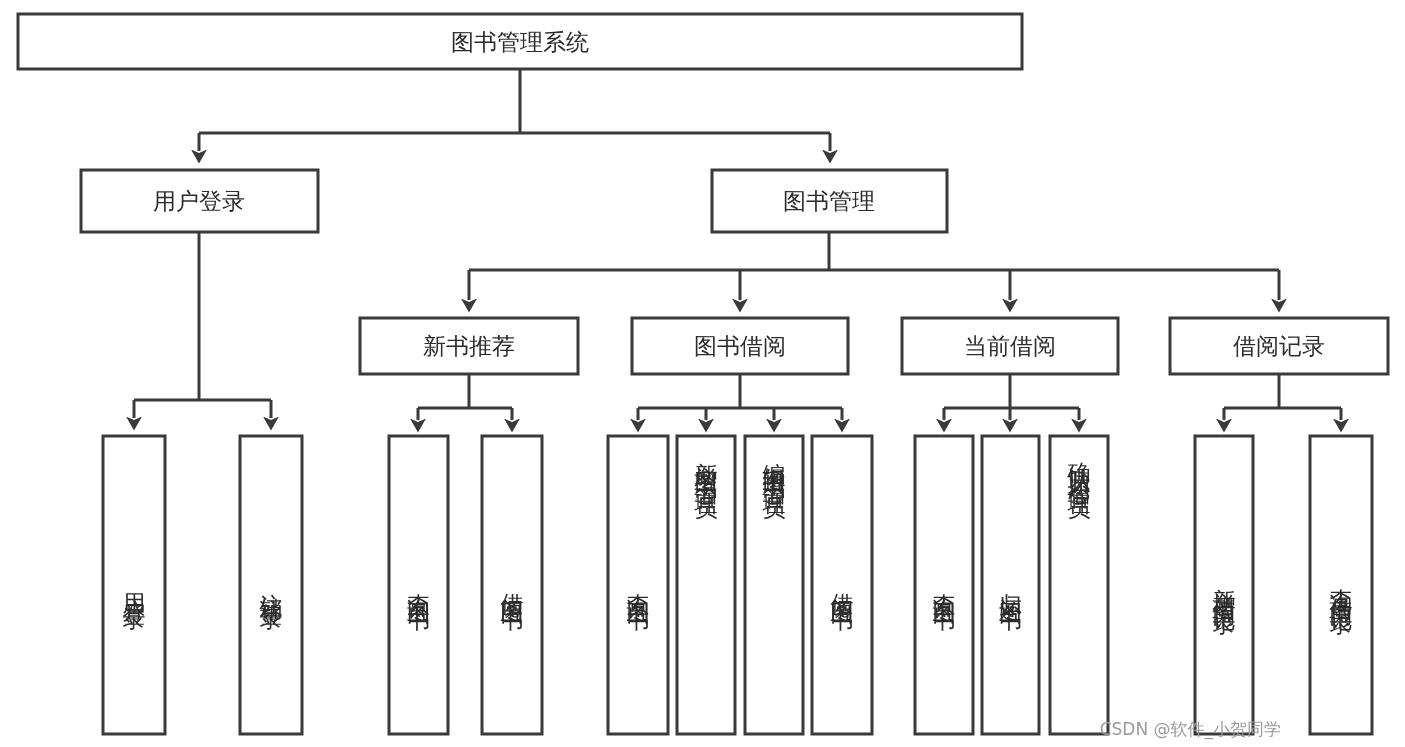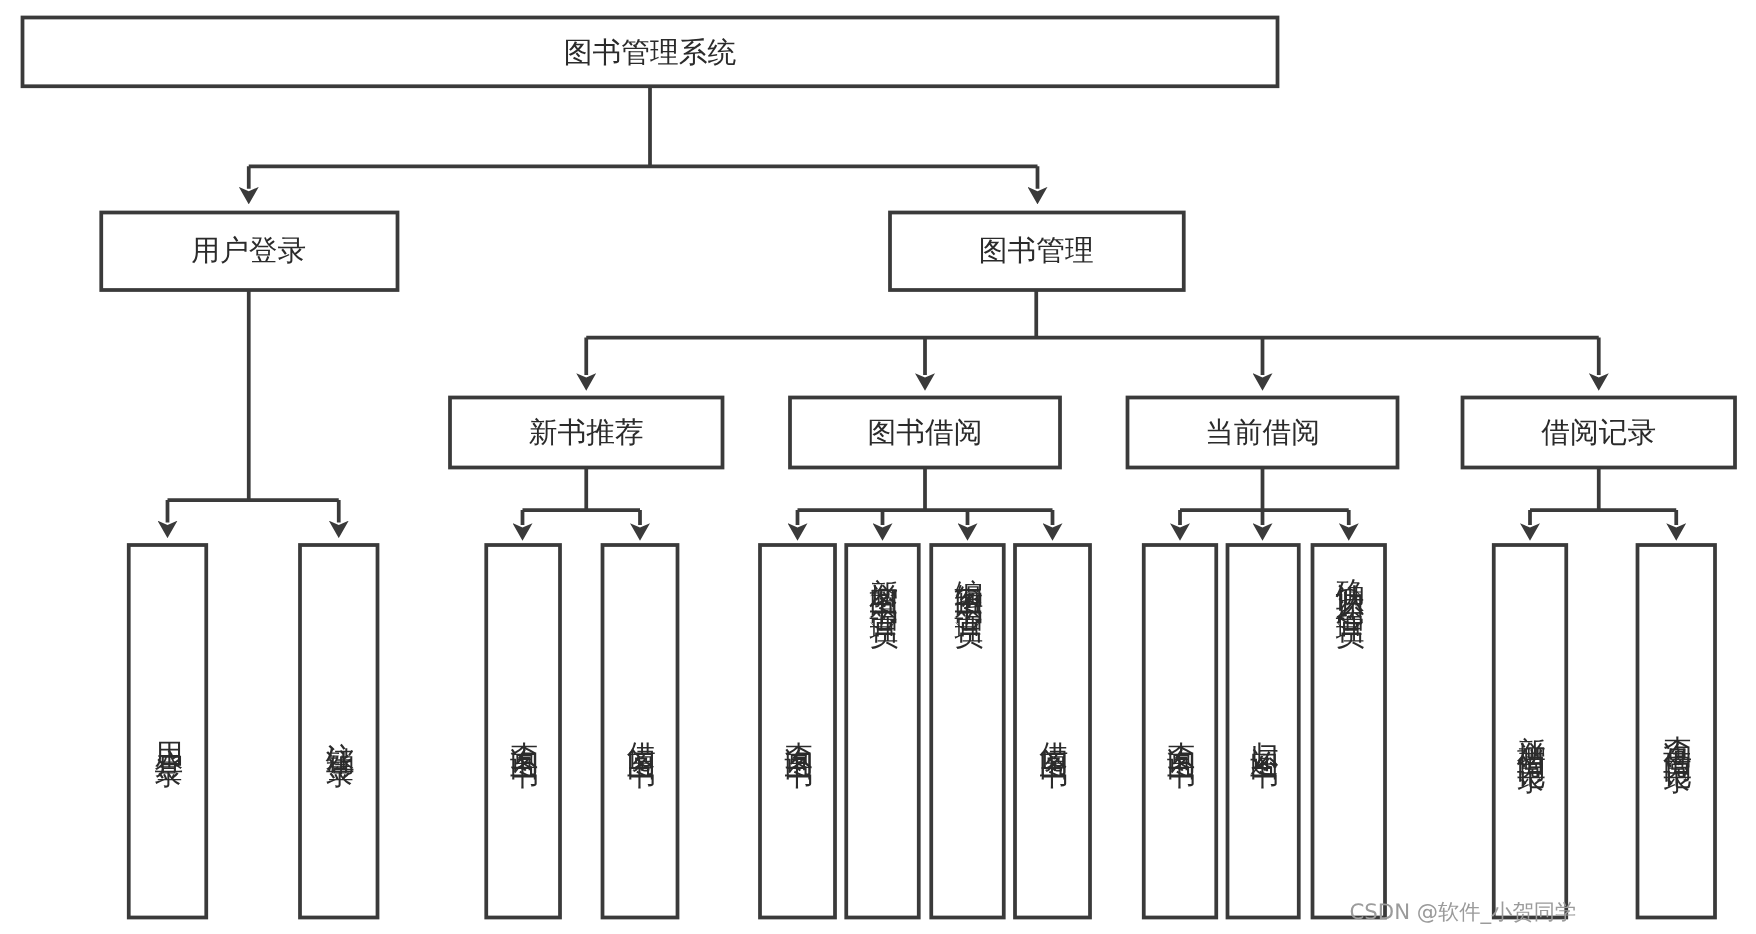--- a/index.html
+++ b/index.html
@@ -59,21 +59,21 @@
     text-orientation: upright;
     font-family: "DejaVu Sans", "Liberation Sans", sans-serif;
     font-size: 23px;
     line-height: 1;
     letter-spacing: 5px;
     color: #2b2b2b;
     white-space: nowrap;
   }
   .watermark {
     position: absolute;
-    right: 24px;
+    right: 4px;
     bottom: 6px;
     font-family: "DejaVu Sans", "Liberation Sans", sans-serif;
     font-size: 17px;
     color: #9b9b9b;
     white-space: nowrap;
     pointer-events: none;
   }
 </style>
 </head>
 <body>

